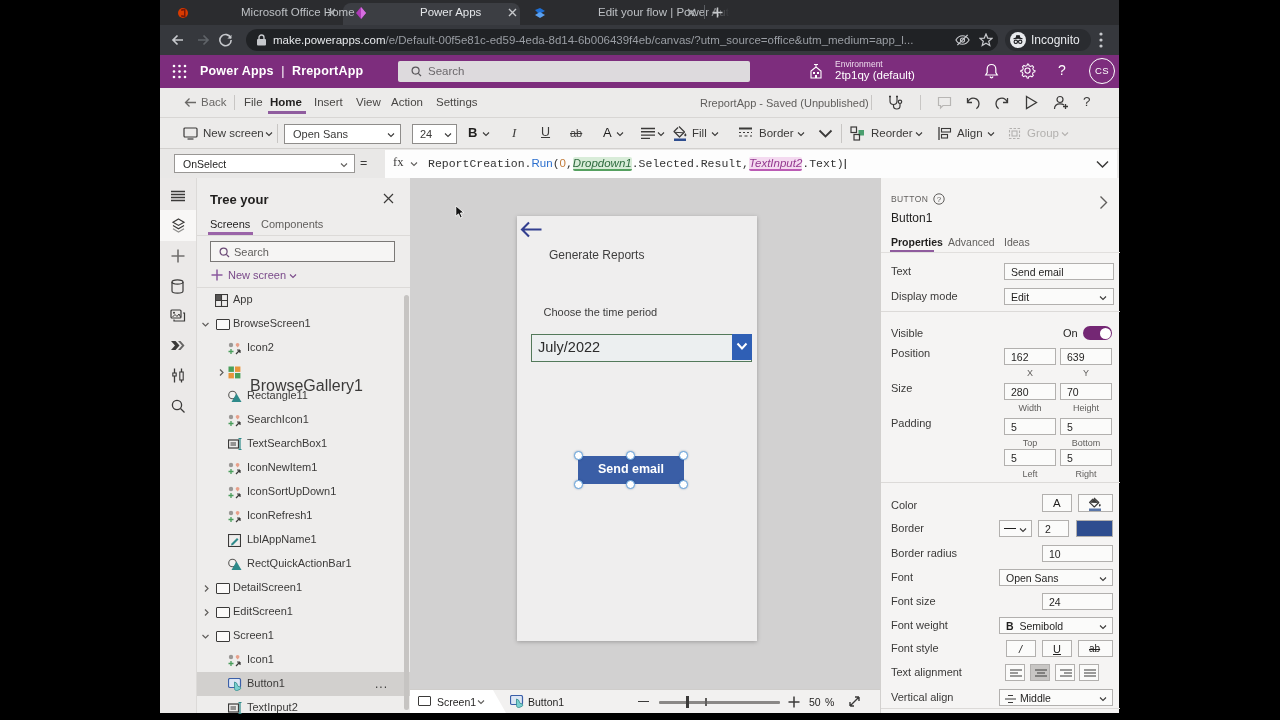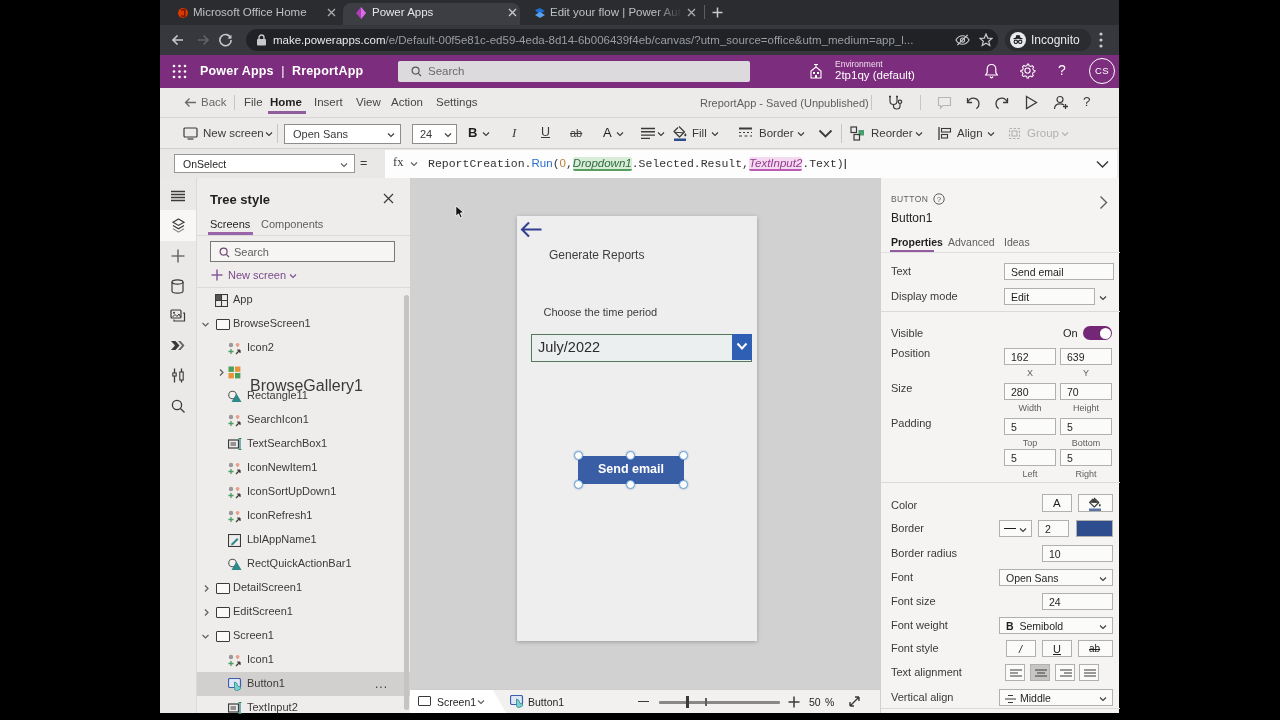--- a/index.html
+++ b/index.html
@@ -1,21 +1,21 @@
 <!DOCTYPE html>
 <html><head>
 <meta charset="utf-8">
 <style>
   html,body{margin:0;padding:0;background:#000;width:1280px;height:720px;overflow:hidden;}
   *{box-sizing:border-box;font-family:"Liberation Sans",sans-serif;}
   #win{position:absolute;left:160px;top:0;width:959px;height:713px;background:#e9e8e7;}
   .abs{position:absolute;}
   
   #tabstrip{position:absolute;left:0;top:0;width:959px;height:25px;background:#2b2c2f;}
-  .tabtxt{font-size:11.5px;color:#bdc0c4;}
+  .tabtxt{font-size:11.5px;color:#bdc0c4;margin-left:48px;}
   #atab{position:absolute;left:183px;top:3px;width:177px;height:22px;background:#3c3e43;border-radius:8px 8px 0 0;}
   
   #addr{position:absolute;left:0;top:25px;width:959px;height:30px;background:#36383d;}
   #urlpill{position:absolute;left:86px;top:4px;width:752px;height:22px;border-radius:11px;background:#202225;overflow:hidden;}
   #incog{position:absolute;left:845px;top:4px;width:86px;height:22px;border-radius:11px;background:#2a2c30;}
   
   #pahead{position:absolute;left:0;top:55px;width:959px;height:33px;background:#7d2d7d;color:#fff;}
   
   #menubar{position:absolute;left:0;top:88px;width:959px;height:29px;background:#ecebea;font-size:11.5px;color:#484644;}
   
@@ -343,21 +343,21 @@
         <path d="M2.5 0.5 V5 M2.5 8 V14.5 M9.5 0.5 V4 M9.5 12 V14.5" stroke="#3b3a39" stroke-width="1.3"></path>
         <rect x="0.8" y="5" width="3.4" height="3" stroke="#3b3a39" stroke-width="1.1" fill="none"></rect>
         <rect x="7.8" y="4" width="3.4" height="8" stroke="#3b3a39" stroke-width="1.1" fill="none"></rect>
       </svg>
     <svg class="abs" style="left:11px;top:221px" width="14" height="14" viewBox="0 0 14 14">
         <circle cx="6" cy="6" r="4.6" stroke="#3b3a39" stroke-width="1.3" fill="none"></circle>
         <path d="M9.5 9.5 13.5 13.5" stroke="#3b3a39" stroke-width="1.3"></path>
       </svg>
   </div>
   <div id="tree">
-    <div class="abs" style="left:13px;top:14px;font-size:13px;font-weight:bold;color:#201f1e">Tree style</div>
+    <div class="abs" style="left:13px;top:14px;font-size:13px;font-weight:bold;color:#201f1e">Tree your</div>
     <svg class="abs" style="left:186px;top:15px" width="11" height="11" viewBox="0 0 11 11">
         <path d="M1 1 10 10 M10 1 1 10" stroke="#3b3a39" stroke-width="1.2"></path>
       </svg>
     <div class="abs" style="left:13px;top:40px;font-size:11px;font-weight:normal;color:#201f1e">Screens</div>
     <div class="abs" style="left:11px;top:54px;width:45px;height:2.5px;background:#9a64a8"></div>
     <div class="abs" style="left:64px;top:40px;font-size:11px;color:#605e5c">Components</div>
     <div class="abs" style="left:0;top:56.5px;width:213px;height:1px;background:#dcdad8"></div>
     <div class="abs" style="left:13px;top:63px;width:185px;height:21px;border:1px solid #7a7876;background:#f6f5f4">
       <svg class="abs" style="left:8px;top:5px" width="11" height="11" viewBox="0 0 11 11">
           <circle cx="4.6" cy="4.6" r="3.5" stroke="#6b4a76" stroke-width="1.2" fill="none"></circle>
@@ -532,21 +532,21 @@
     <div class="abs" style="left:10px;top:58px;font-size:10.5px;font-weight:bold;color:#201f1e">Properties</div>
     <div class="abs" style="left:9px;top:71.5px;width:44px;height:2.5px;background:#8f5c9e"></div>
     <div class="abs" style="left:67px;top:58px;font-size:10.5px;color:#605e5c">Advanced</div>
     <div class="abs" style="left:123px;top:58px;font-size:10.5px;color:#605e5c">Ideas</div>
     <div class="abs" style="left:0;top:74px;width:239px;height:1px;background:#e1dfdd"></div>
     <div class="lbl" style="left:10px;top:87px">Text</div>
     <div class="inp" style="left:123px;top:84.5px;width:110px;height:17px">
         <div class="abs" style="left:6px;top:2.5px;font-size:10.5px;color:#201f1e">Send email</div>
       </div>
     <div class="lbl" style="left:10px;top:112px">Display mode</div>
-    <div class="inp" style="left:123px;top:109.5px;width:91px;height:17px">
+    <div class="inp" style="left:123px;top:109.5px;width:110px;height:17px">
         <div class="abs" style="left:6px;top:2.5px;font-size:10.5px;color:#201f1e">Edit</div>
       <svg class="chev" style="left:94px;top:5px" viewBox="0 0 8 8">
           <path d="M1 2.5 4 5.5 7 2.5" stroke="#3b3a39" stroke-width="1.1" fill="none"></path>
         </svg>
       </div>
     <div class="abs" style="left:0;top:132.5px;width:239px;height:1px;background:#dcdad8"></div>
     <div class="lbl" style="left:10px;top:148.5px">Visible</div>
     <div class="abs" style="left:182px;top:148.5px;font-size:11px;color:#201f1e">On</div>
     <div class="abs" style="left:202px;top:148px;width:29px;height:14px;border-radius:7px;background:#742774">
       <div class="abs" style="left:16.5px;top:1.5px;width:11px;height:11px;border-radius:50%;background:#fff"></div>

